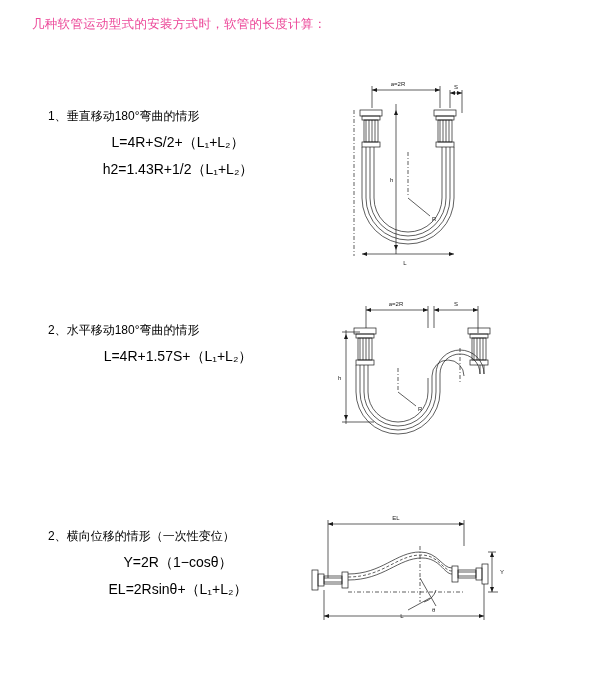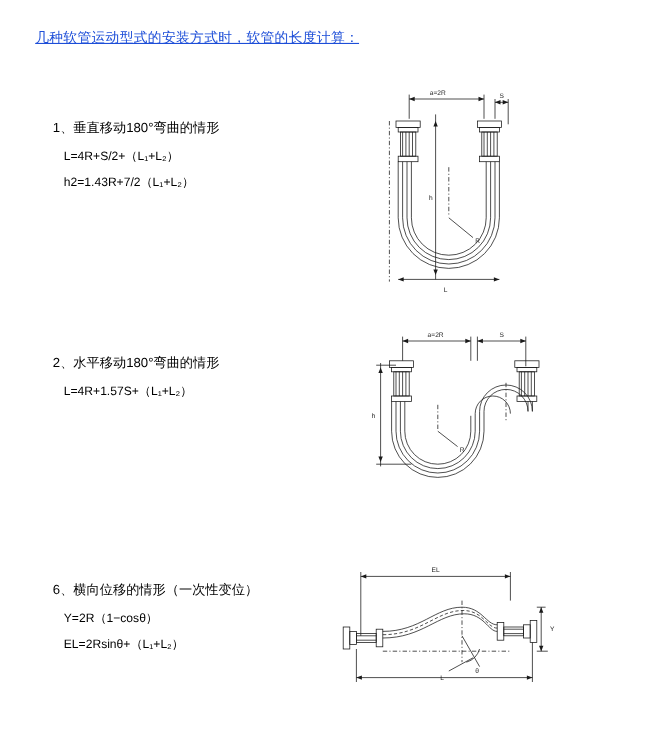--- a/index.html
+++ b/index.html
@@ -16,47 +16,47 @@
     overflow: hidden;
   }
   .page {
     position: relative;
     width: 600px;
     height: 675px;
   }
   .heading {
     position: absolute;
     left: 32px;
-    top: 26px;
+    top: 16px;
     font-size: 12.5px;
     letter-spacing: 0.3px;
-    color: #1d4ed8;
+    color: #ec4899;
     white-space: nowrap;
-    text-decoration: underline;
   }
   .section {
     position: absolute;
     left: 0;
     width: 600px;
   }
   .sec-text {
     position: absolute;
     left: 48px;
     top: 0;
     width: 250px;
   }
   .sec-title {
     font-size: 12px;
     margin-bottom: 9px;
     white-space: nowrap;
   }
   .formula {
-    font-size: 11px;
+    font-size: 14px;
     margin: 0 0 9px 10px;
     white-space: nowrap;
+    text-align: center;
   }
   .fig {
     position: absolute;
   }
   .fig svg {
     display: block;
   }
   .tiny6 {
     font-size: 6px;
     font-family: "Liberation Sans", sans-serif;
@@ -66,21 +66,21 @@
 <body>
 
 <div class="page">
 
   <div class="heading">几种软管运动型式的安装方式时，软管的长度计算：</div>
 
   <div class="section" style="top:108px;">
     <div class="sec-text">
       <div class="sec-title">1、垂直移动180°弯曲的情形</div>
       <div class="formula">L=4R+S/2+（L₁+L₂）</div>
-      <div class="formula">h2=1.43R+7/2（L₁+L₂）</div>
+      <div class="formula">h2=1.43R+1/2（L₁+L₂）</div>
     </div>
 
     <div class="fig" style="left:310px; top:-40px;">
       <svg width="200" height="200" viewBox="0 0 200 200">
         <g fill="none" stroke="#1a1a1a" stroke-width="0.7">
 
           <line x1="62" y1="22" x2="130" y2="22"></line>
           <path d="M62 22 l5 -2 v4 z" fill="#1a1a1a" stroke="none"></path>
           <path d="M130 22 l-5 -2 v4 z" fill="#1a1a1a" stroke="none"></path>
           <line x1="62" y1="18" x2="62" y2="40"></line>
@@ -202,21 +202,21 @@
           <text x="148" y="18" text-anchor="middle">S</text>
           <text x="30" y="92">h</text>
           <text x="110" y="123">R</text>
         </g>
       </svg>
     </div>
   </div>
 
   <div class="section" style="top:528px;">
     <div class="sec-text">
-      <div class="sec-title">6、横向位移的情形（一次性变位）</div>
+      <div class="sec-title">2、横向位移的情形（一次性变位）</div>
       <div class="formula">Y=2R（1−cosθ）</div>
       <div class="formula">EL=2Rsinθ+（L₁+L₂）</div>
     </div>
 
     <div class="fig" style="left:296px; top:-22px;">
       <svg width="220" height="130" viewBox="0 0 220 130">
         <g fill="none" stroke="#1a1a1a" stroke-width="0.7">
 
           <line x1="32" y1="18" x2="168" y2="18"></line>
           <path d="M32 18 l5 -2 v4 z" fill="#1a1a1a" stroke="none"></path>

